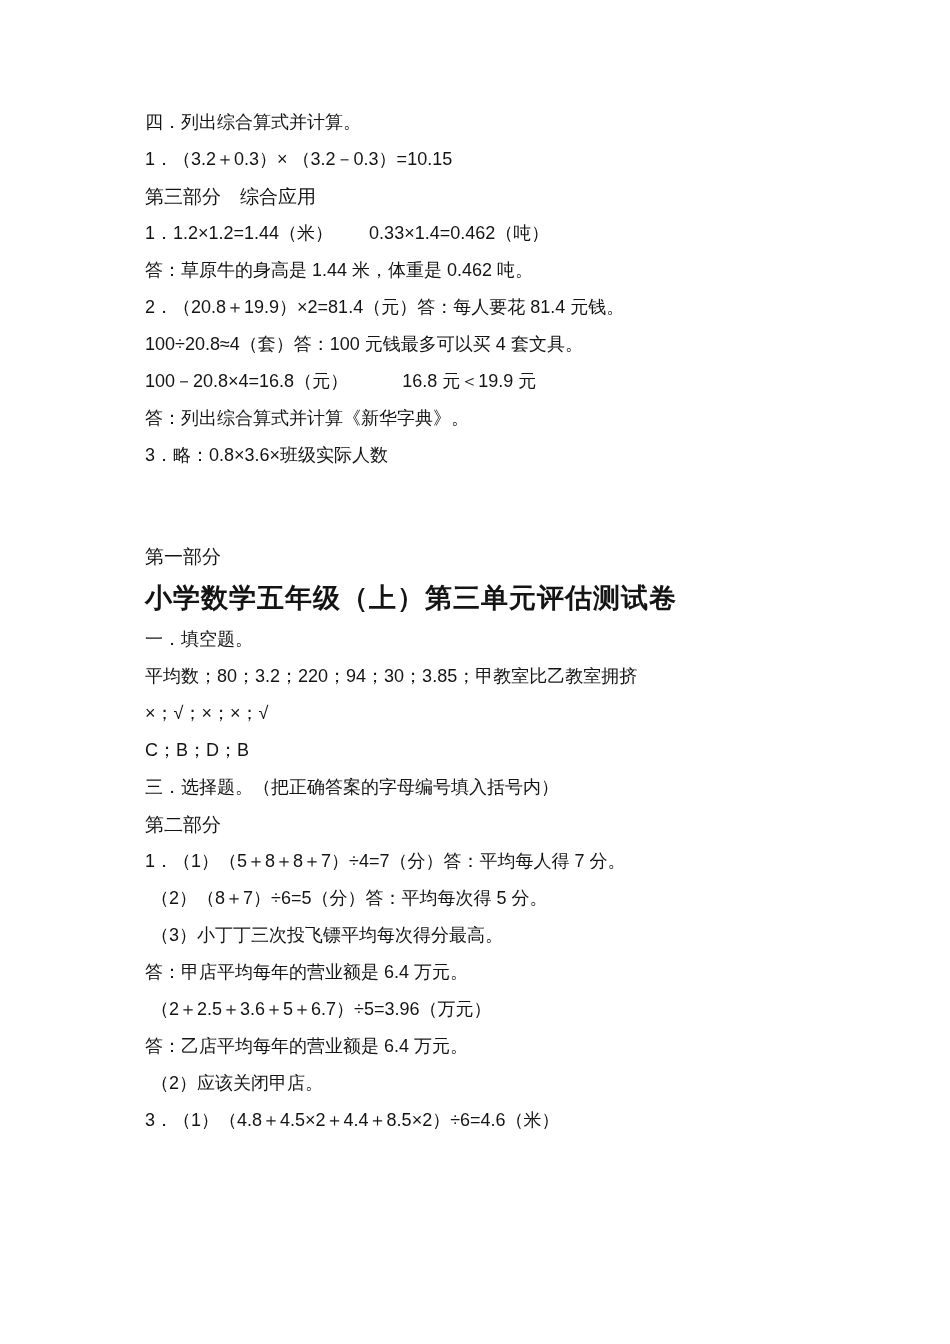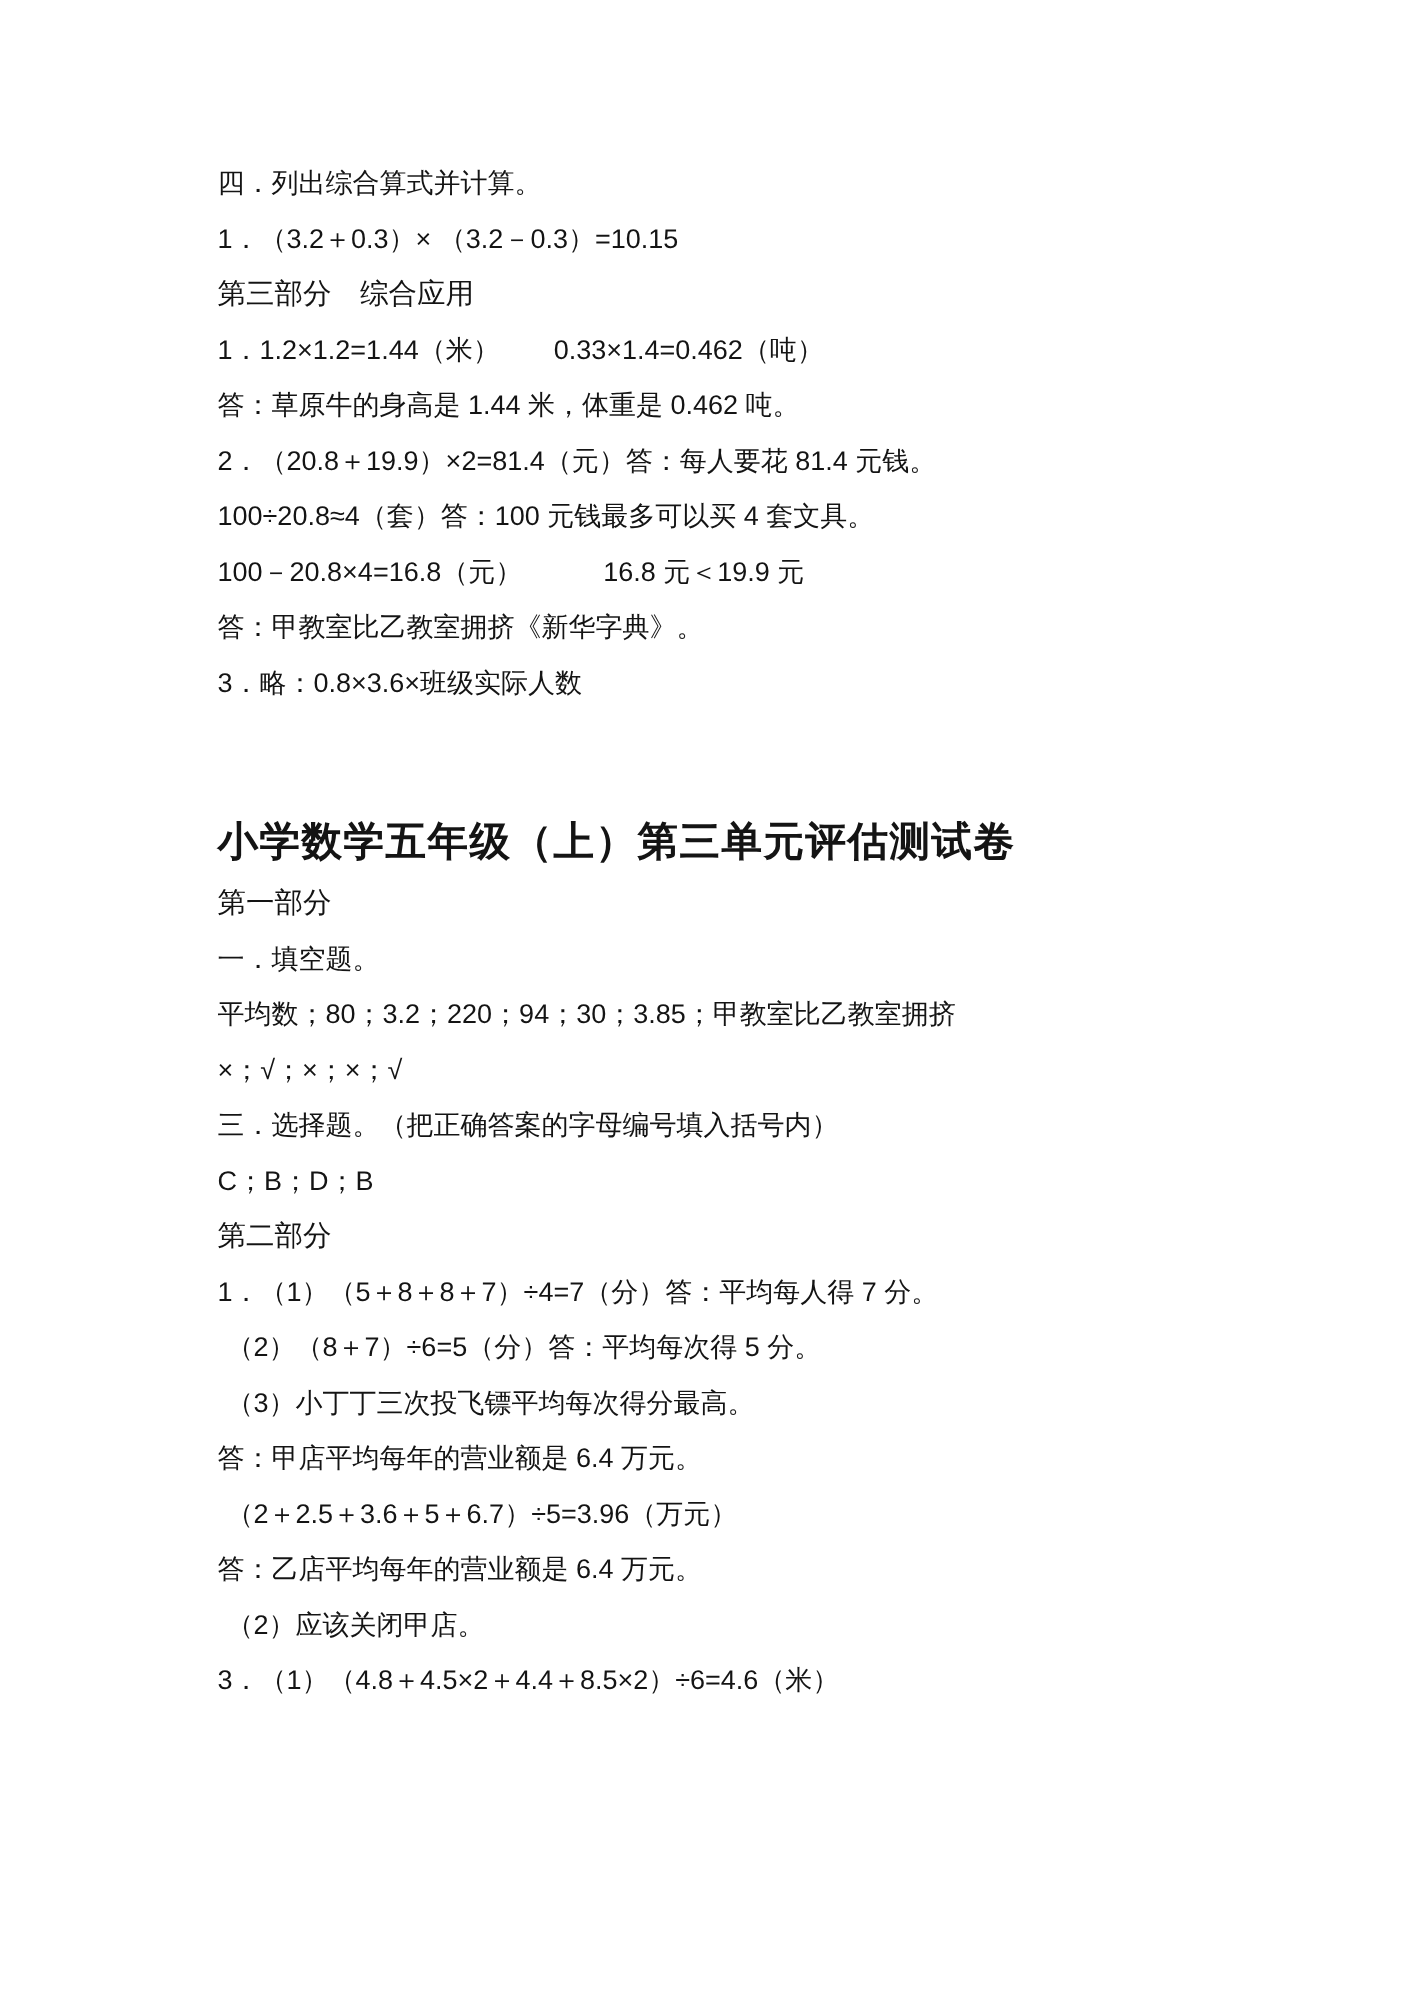--- a/index.html
+++ b/index.html
@@ -52,32 +52,32 @@
 <div class="page">
 
   <div class="line">四．列出综合算式并计算。</div>
   <div class="line">1．（3.2＋0.3）× （3.2－0.3）=10.15</div>
   <div class="line center section-head">第三部分　综合应用</div>
   <div class="line">1．1.2×1.2=1.44（米）　　0.33×1.4=0.462（吨）</div>
   <div class="line">答：草原牛的身高是 1.44 米，体重是 0.462 吨。</div>
   <div class="line">2．（20.8＋19.9）×2=81.4（元）答：每人要花 81.4 元钱。</div>
   <div class="line">100÷20.8≈4（套）答：100 元钱最多可以买 4 套文具。</div>
   <div class="line">100－20.8×4=16.8（元）　　　16.8 元＜19.9 元</div>
-  <div class="line">答：甲教室比乙教室拥挤《新华字典》。</div>
+  <div class="line">答：列出综合算式并计算《新华字典》。</div>
   <div class="line">3．略：0.8×3.6×班级实际人数</div>
 
   <div class="spacer"></div>
 
+  <div class="line center section-head">第一部分</div>
   <div class="line center title">小学数学五年级（上）第三单元评估测试卷</div>
-  <div class="line center section-head">第一部分</div>
   <div class="line">一．填空题。</div>
   <div class="line">平均数；80；3.2；220；94；30；3.85；甲教室比乙教室拥挤</div>
   <div class="line">×；√；×；×；√</div>
+  <div class="line">C；B；D；B</div>
   <div class="line">三．选择题。（把正确答案的字母编号填入括号内）</div>
-  <div class="line">C；B；D；B</div>
   <div class="line center section-head">第二部分</div>
   <div class="line">1．（1）（5＋8＋8＋7）÷4=7（分）答：平均每人得 7 分。</div>
   <div class="line indent">（2）（8＋7）÷6=5（分）答：平均每次得 5 分。</div>
   <div class="line indent">（3）小丁丁三次投飞镖平均每次得分最高。</div>
   <div class="line">答：甲店平均每年的营业额是 6.4 万元。</div>
   <div class="line indent">（2＋2.5＋3.6＋5＋6.7）÷5=3.96（万元）</div>
   <div class="line">答：乙店平均每年的营业额是 6.4 万元。</div>
   <div class="line indent">（2）应该关闭甲店。</div>
   <div class="line">3．（1）（4.8＋4.5×2＋4.4＋8.5×2）÷6=4.6（米）</div>
 

